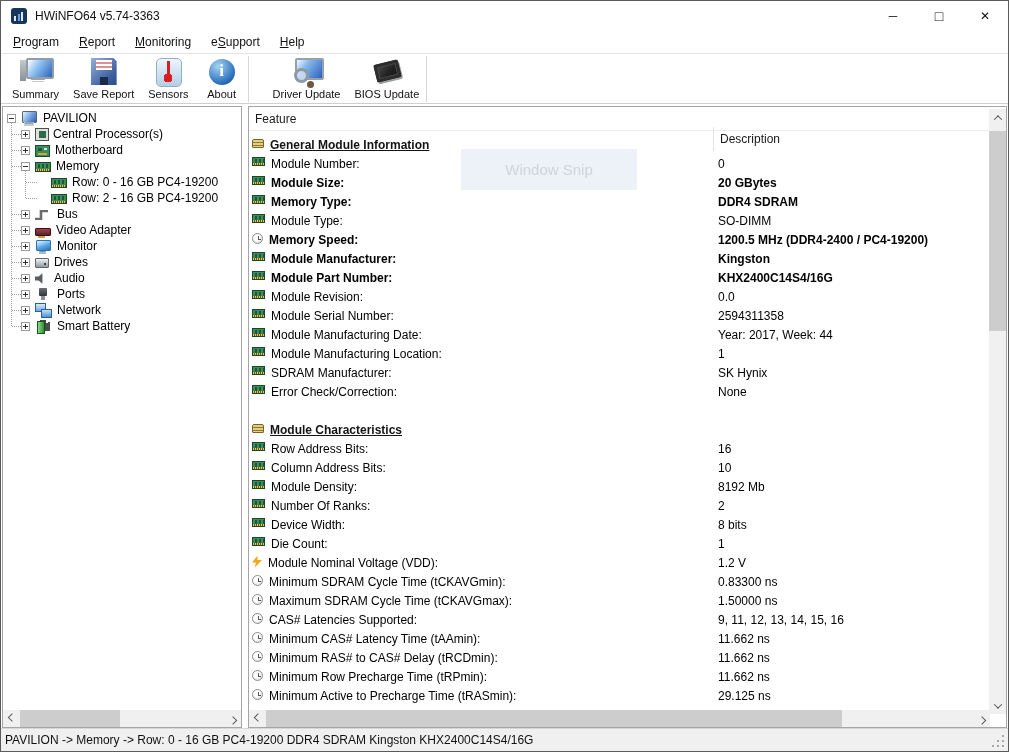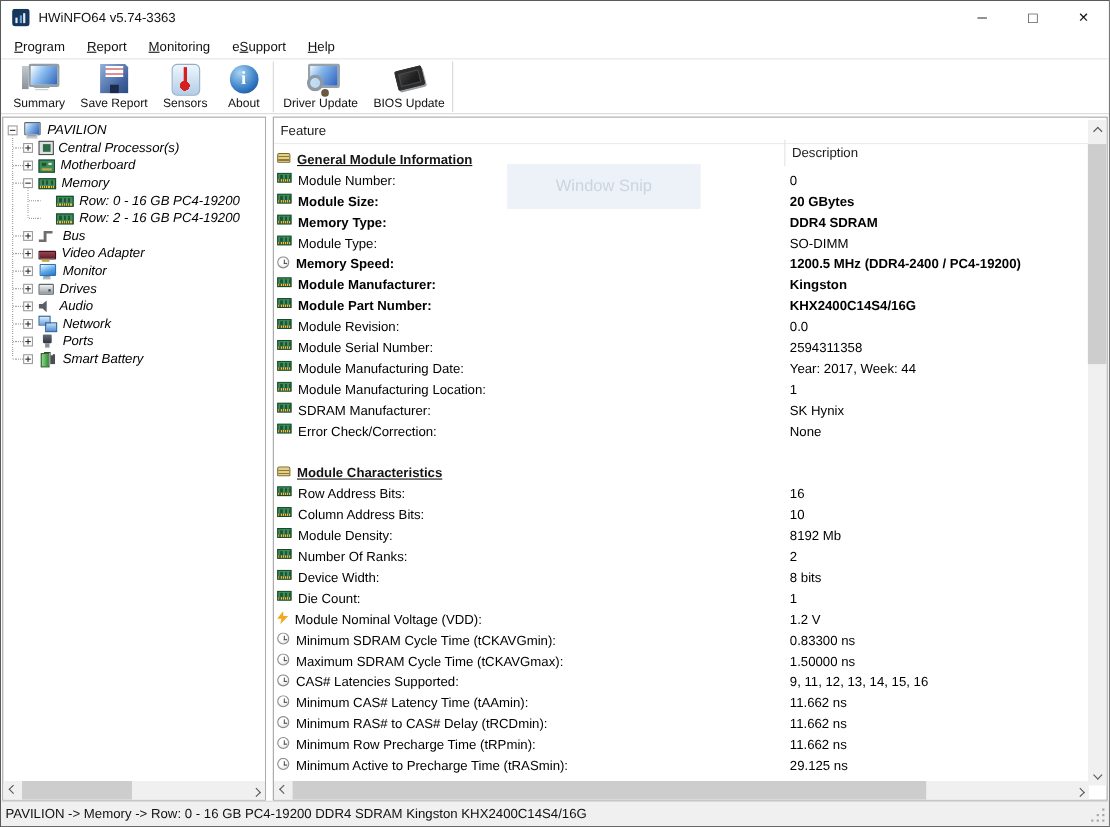--- a/index.html
+++ b/index.html
@@ -25,21 +25,21 @@
   #menubar { position:absolute; top:30px; left:0; right:0; height:22px; background:#fff;
              display:flex; align-items:stretch; padding-left:2px; }
   .menu-item { padding:4px 10px 3px; font-size:12px; color:#111; white-space:nowrap; }
   .mkey { text-decoration:underline; }
   
   #toolbar { position:absolute; top:52px; left:0; right:0; height:51px; background:#fff;
              border-top:1px solid #e4e4e4; border-bottom:1px solid #cfcfcf;
              display:flex; align-items:stretch; padding:2px 2px 1px 4px; }
   .tb-item { display:flex; flex-direction:column; align-items:center; justify-content:flex-end;
              padding:1px 7px 2px; min-width:50px; }
-  .tb-sep { border-right:1px solid #d8d8d8; margin-right:2px; }
+  .tb-sep { border-right:1px solid #d8d8d8; margin-right:17px; }
   .tblabel { font-size:11px; color:#111; margin-top:1px; white-space:nowrap; }
   .tbicon { position:relative; width:38px; height:30px; }
   
   .tbicon-summary { background:linear-gradient(#c2c9cf,#8a9198) 3px 3px/6px 21px no-repeat; }
   .tbicon-summary::before { content:""; position:absolute; left:9px; top:1px; width:24px; height:17px;
     border:2px solid #939da5; border-radius:2px;
     background:linear-gradient(125deg,#ffffff,#8ec0f0 40%,#2e62b8); }
   .tbicon-summary::after { content:""; position:absolute; left:14px; top:20px; width:14px; height:3px;
     background:#98a2aa; box-shadow:0 3px 0 -1px #c2c9cf; }
   .tbicon-save-report::before { content:""; position:absolute; left:6px; top:1px; width:26px; height:27px;
@@ -81,21 +81,21 @@
   .tree-row { position:relative; height:16px; display:flex; align-items:center; white-space:nowrap; }
   .lvl-0 { padding-left:4px; } .lvl-1 { padding-left:18px; } .lvl-2 { padding-left:34px; }
   .lvl-1::before, .lvl-2::before { content:""; position:absolute; top:8px; height:1px;
     background-image:repeating-linear-gradient(90deg,#9c9c9c 0 1px,rgba(0,0,0,0) 1px 2px); }
   .lvl-1::before { left:9px; width:9px; } .lvl-2::before { left:23px; width:11px; }
   .expander { position:relative; width:9px; height:9px; border:1px solid #9c9c9c; background:#fff;
               margin-right:5px; flex:none; z-index:1; }
   .exp-minus::before, .exp-plus::before { content:""; position:absolute; left:1px; top:3px; width:5px; height:1px; background:#303030; }
   .exp-plus::after { content:""; position:absolute; left:3px; top:1px; width:1px; height:5px; background:#303030; }
   .ticon { position:relative; width:17px; height:14px; margin-right:5px; flex:none; z-index:1; }
-  .tlabel { font-size:12px; color:#000;font-style:italic; }
+  .tlabel { font-size:12px; color:#000; }
   .tree-line-v { position:absolute; width:1px;
     background-image:repeating-linear-gradient(#9c9c9c 0 1px,rgba(0,0,0,0) 1px 2px); }
   
   .ticon-computer::before { content:""; position:absolute; left:1px; top:0; width:13px; height:10px;
     border:1px solid #5b6770; border-radius:1px;
     background:linear-gradient(125deg,#eaf5fd,#7fb0e8 45%,#2f5fae); }
   .ticon-computer::after { content:""; position:absolute; left:4px; top:11px; width:8px; height:2px;
     background:#9aa4ac; box-shadow:0 1px 0 1px #c3cad0; }
   .ticon-cpu { width:14px; height:13px; margin:0 4px 0 0; border:1px solid #4a4f54;
     background:linear-gradient(#2f6b4a,#2f6b4a) center/7px 7px no-repeat, #dde2de; }
@@ -296,27 +296,27 @@
     <span class="ticon ticon-drive"></span>
     <span class="tlabel">Drives</span>
   </div>
           <div class="tree-row lvl-1">
     <span class="expander exp-plus"></span>
     <span class="ticon ticon-audio"></span>
     <span class="tlabel">Audio</span>
   </div>
           <div class="tree-row lvl-1">
     <span class="expander exp-plus"></span>
+    <span class="ticon ticon-ports"></span>
+    <span class="tlabel">Ports</span>
+  </div>
+          <div class="tree-row lvl-1">
+    <span class="expander exp-plus"></span>
     <span class="ticon ticon-network"></span>
     <span class="tlabel">Network</span>
-  </div>
-          <div class="tree-row lvl-1">
-    <span class="expander exp-plus"></span>
-    <span class="ticon ticon-ports"></span>
-    <span class="tlabel">Ports</span>
   </div>
           <div class="tree-row lvl-1">
     <span class="expander exp-plus"></span>
     <span class="ticon ticon-battery"></span>
     <span class="tlabel">Smart Battery</span>
   </div>
         </div>
       <div id="tree-hscroll" class="sb">
         <span class="sarrow left">
             <span class="chev chev-left"></span>

